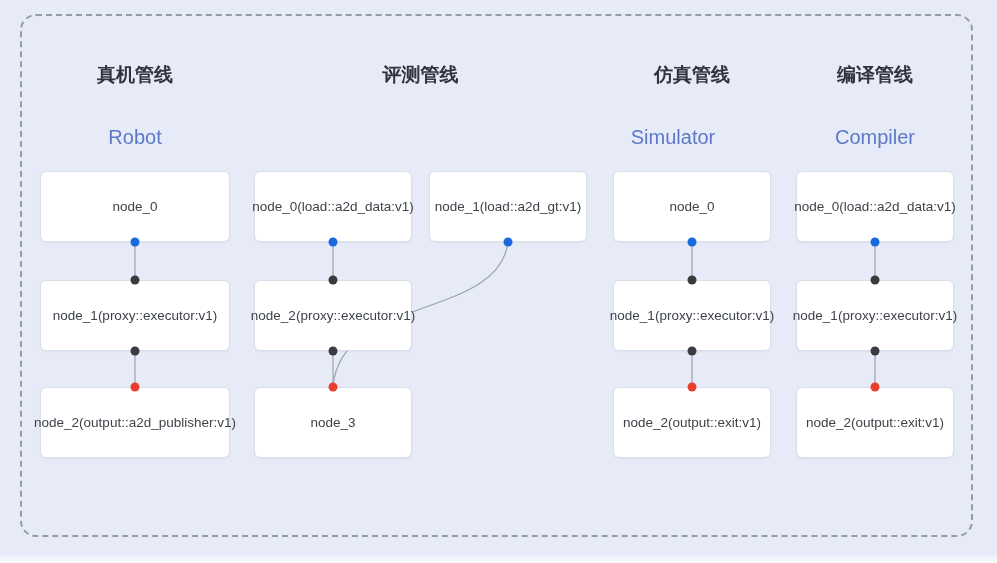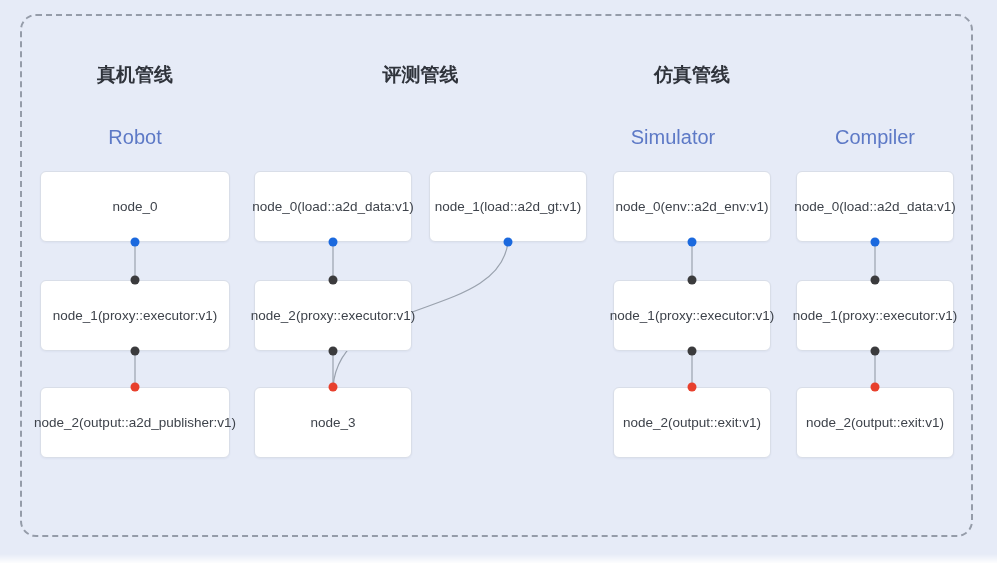--- a/index.html
+++ b/index.html
@@ -113,20 +113,21 @@
     <path class="edge" d="M692,351 L692,387"></path>
     <path class="edge" d="M875,242 L875,280"></path>
     <path class="edge" d="M875,351 L875,387"></path>
   </svg>
 
   <div class="tzh" style="left:40px;width:190px;">真机管线</div>
   <div class="ten" style="left:40px;width:190px;">Robot</div>
   <div class="tzh" style="left:254px;width:333px;">评测管线</div>
   <div class="tzh" style="left:613px;width:158px;">仿真管线</div>
   <div class="ten" style="left:594px;width:158px;">Simulator</div>
+  <div class="tzh" style="left:796px;width:158px;">编译管线</div>
   <div class="ten" style="left:796px;width:158px;">Compiler</div>
 
   <div class="card" style="left:40px;top:171px;width:190px;">
     <div class="nname">node_0</div>
   </div>
   <div class="card" style="left:40px;top:280px;width:190px;">
     <div class="nname">node_1</div>
     <div class="ntype">(proxy::executor:v1)</div>
   </div>
   <div class="card" style="left:40px;top:387px;width:190px;">
@@ -145,21 +146,20 @@
   <div class="card" style="left:254px;top:280px;width:158px;">
     <div class="nname">node_2</div>
     <div class="ntype">(proxy::executor:v1)</div>
   </div>
   <div class="card" style="left:254px;top:387px;width:158px;">
     <div class="nname">node_3</div>
   </div>
 
   <div class="card" style="left:613px;top:171px;width:158px;">
     <div class="nname">node_0</div>
-    <div class="ntype">(env::a2d_env:v1)</div>
   </div>
   <div class="card" style="left:613px;top:280px;width:158px;">
     <div class="nname">node_1</div>
     <div class="ntype">(proxy::executor:v1)</div>
   </div>
   <div class="card" style="left:613px;top:387px;width:158px;">
     <div class="nname">node_2</div>
     <div class="ntype">(output::exit:v1)</div>
   </div>
 

